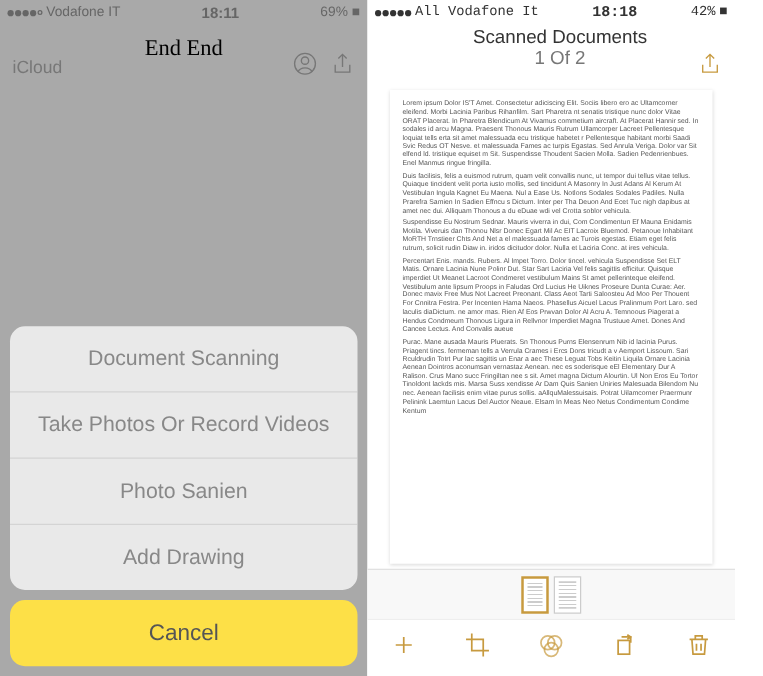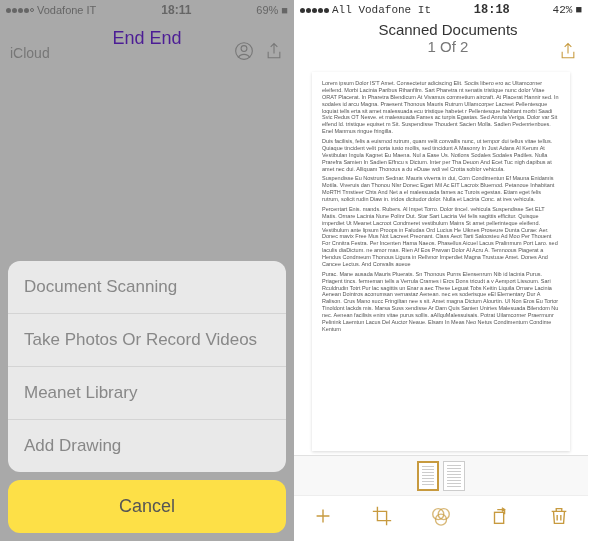--- a/index.html
+++ b/index.html
@@ -18,25 +18,25 @@
     .status-time { font-size: 12px; font-weight: 600; }
 
     .nav-bar { display: flex; justify-content: space-between; align-items: center; padding: 6px 10px; height: 36px; }
     .nav-left, .nav-right { display: flex; align-items: center; gap: 10px; margin-top: 30px; }
     .phone-left .nav-bar { color: #777; }
     .phone-right .nav-bar { color: #c79a3f; }
     .nav-title-wrap { text-align: center; flex: 1; }
     .nav-title { font-size: 15px; color: #333; font-weight: 500; }
     .nav-subtitle { font-size: 15px; color: #777; }
     .cloud-text { font-size: 14px; color: #777; }
-    .end-label { font-size: 18px; color: #4c1d95; position: absolute; top: 28px; left: 50%; transform: translateX(-50%); }
+    .end-label { font-size: 18px; color: #000000; position: absolute; top: 28px; left: 50%; transform: translateX(-50%); font-family: Liberation Serif, serif; }
 
     .action-sheet { position: absolute; bottom: 8px; left: 8px; right: 8px; }
     .sheet-group { background: rgba(235,235,235,0.97); border-radius: 12px; margin-bottom: 8px; overflow: hidden; }
-    .sheet-option { padding: 16px 16px; text-align: left; font-size: 17px; color: #888; border-bottom: 1px solid rgba(180,180,180,0.4); }
+    .sheet-option { padding: 16px 16px; text-align: center; font-size: 17px; color: #888; border-bottom: 1px solid rgba(180,180,180,0.4); }
     .sheet-option:last-child { border-bottom: none; }
     .sheet-cancel { background: #fde047; border-radius: 12px; padding: 16px 0; text-align: center; font-size: 18px; font-weight: 500; color: #555; }
 
     .doc-area { position: absolute; top: 72px; left: 18px; right: 18px; bottom: 90px; background: #fff; box-shadow: 0 1px 3px rgba(0,0,0,0.15); overflow: hidden; padding: 8px 10px; }
     .lorem { font-size: 5.5px; line-height: 1.25; color: #555; word-break: break-word; }
     .lorem p { margin-bottom: 3px; }
 
     .thumb-strip { position: absolute; bottom: 46px; left: 0; right: 0; height: 40px; border-top: 1px solid #e1e1e1; background: #f8f8f8; display: flex; justify-content: center; align-items: center; gap: 4px; }
     .thumb { width: 22px; height: 30px; border: 1px solid #ccc; background: #fff; position: relative; }
     .thumb.active { border: 2px solid #c79a3f; }
@@ -87,21 +87,21 @@
           </svg></span>
     </div>
   </div>
 
   <div class="end-label">End End</div>
 
   <div class="action-sheet">
     <div class="sheet-group">
       <div class="sheet-option">Document Scanning</div>
       <div class="sheet-option">Take Photos Or Record Videos</div>
-      <div class="sheet-option">Meanet Library</div>
+      <div class="sheet-option">Photo Sanien</div>
       <div class="sheet-option">Add Drawing</div>
     </div>
     <div class="sheet-cancel">Cancel</div>
   </div>
 </div>
 
 <div class="phone phone-right">
   <div class="status-bar">
     <div class="status-left">
       <span class="sig-dots">

